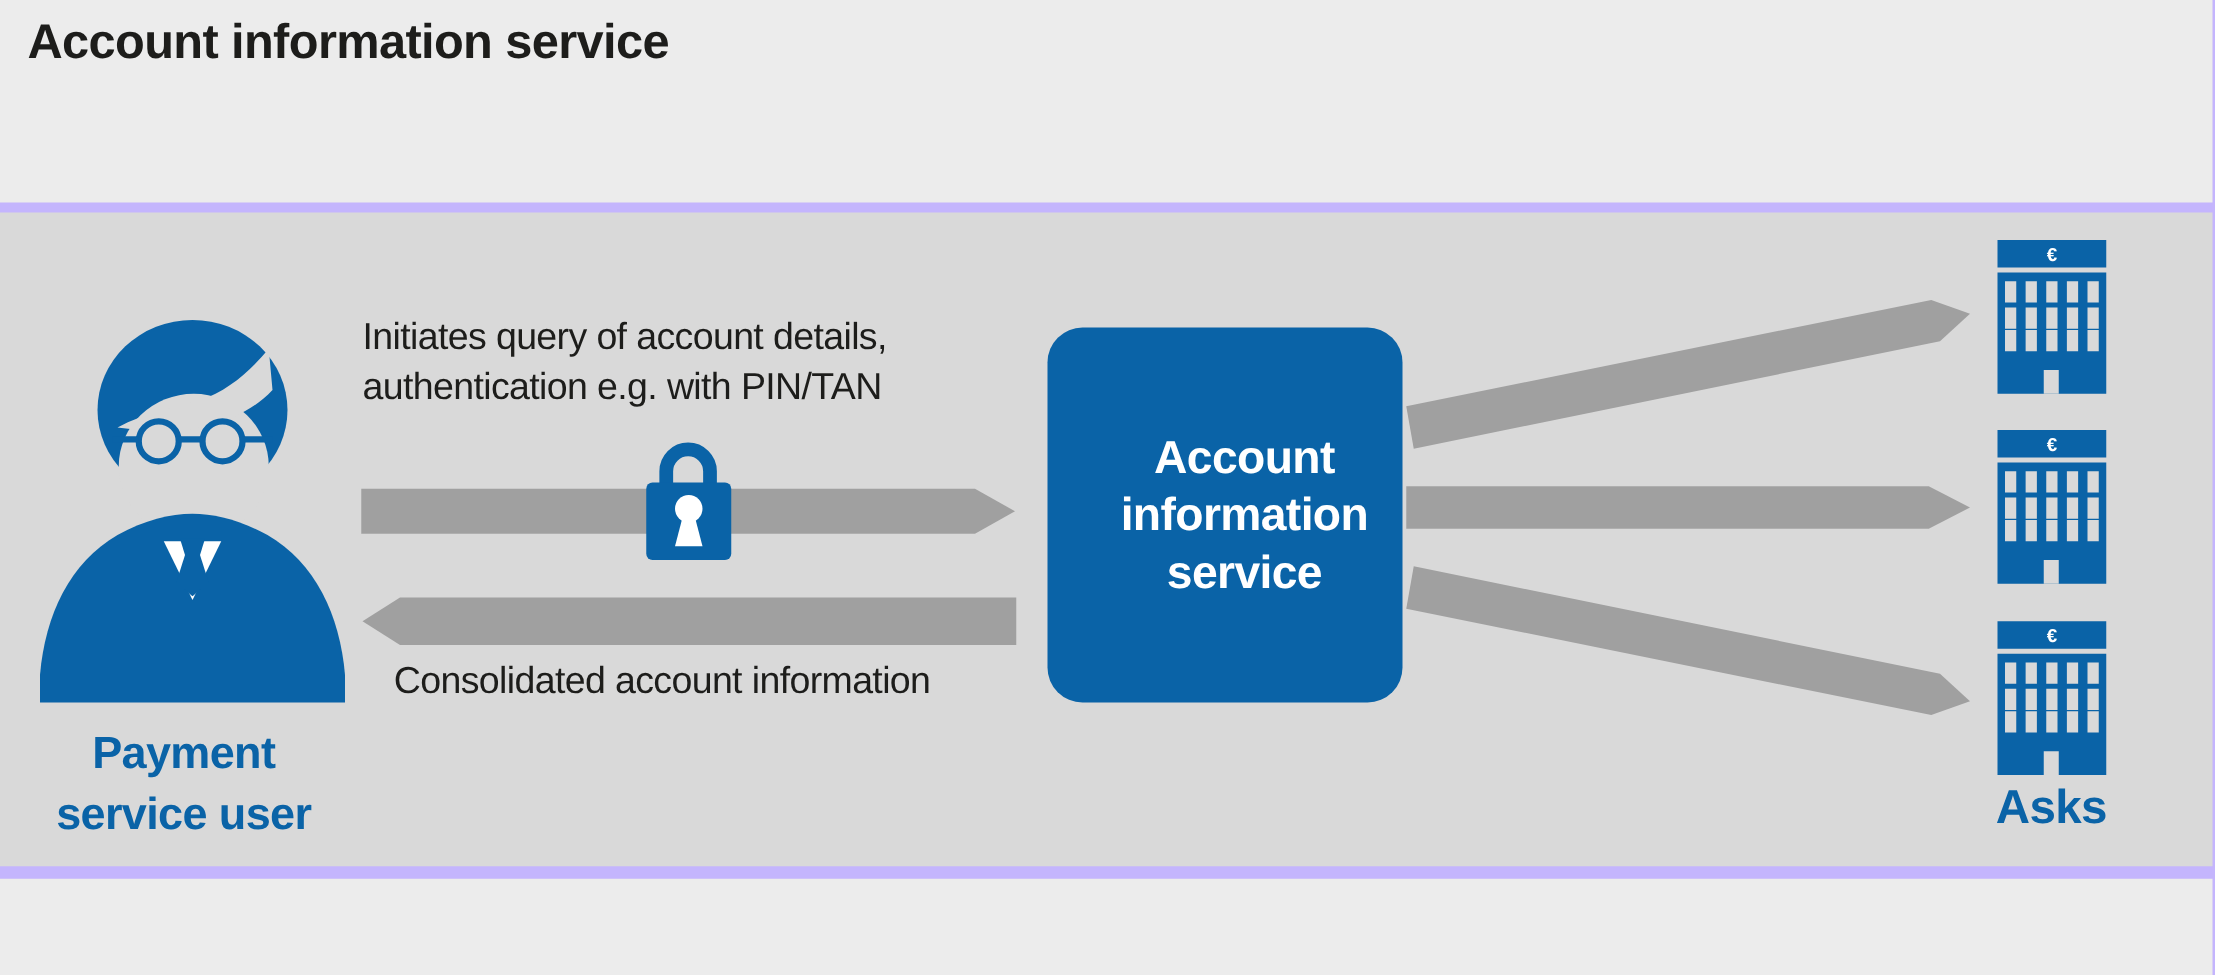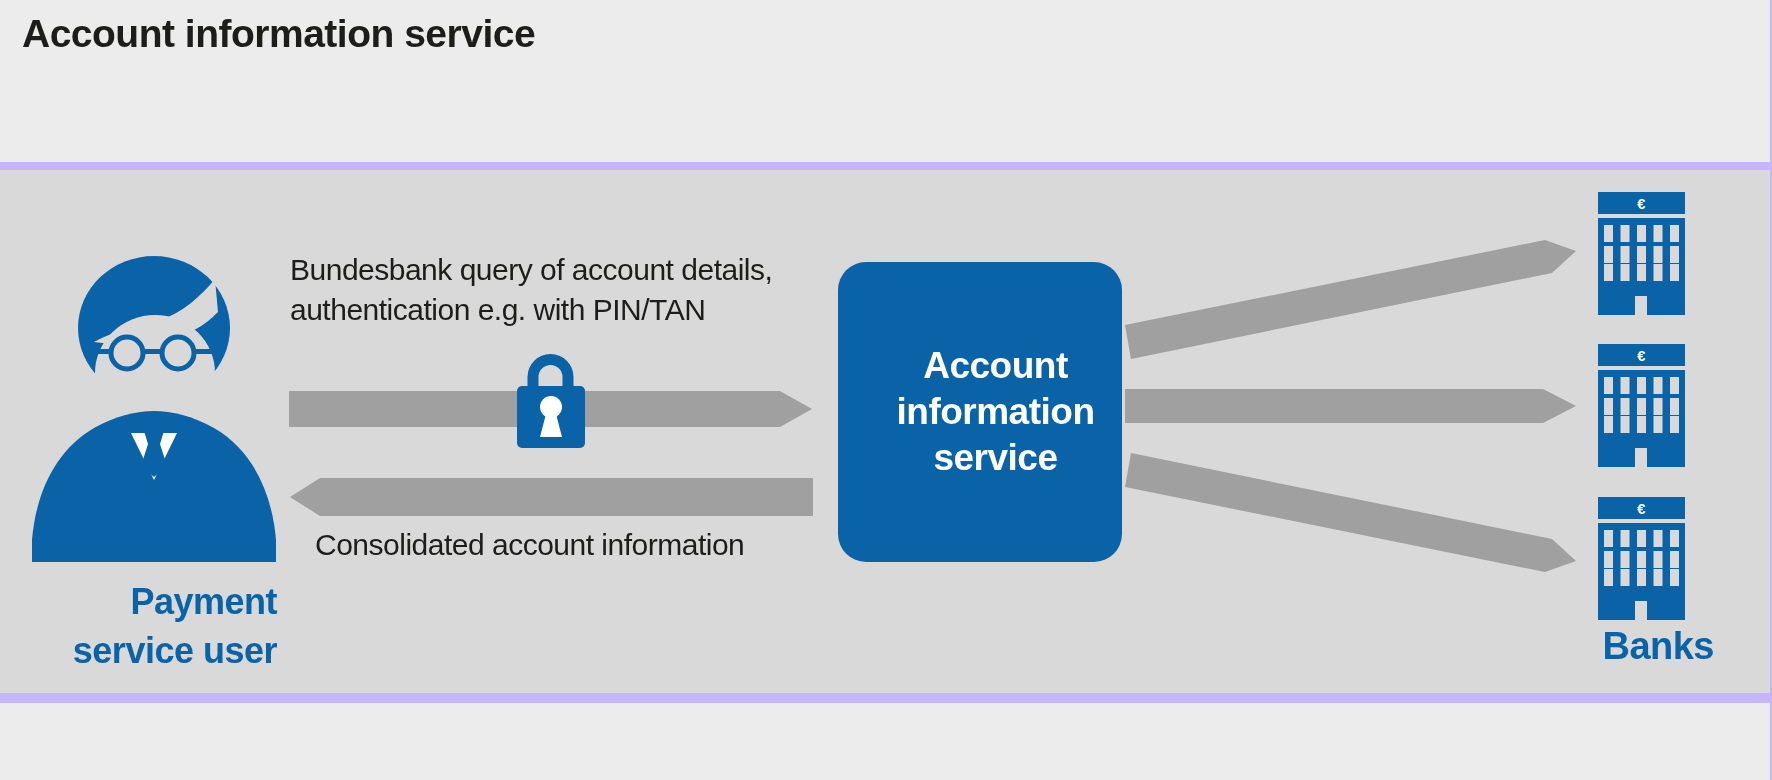--- a/index.html
+++ b/index.html
@@ -35,21 +35,21 @@
   .euro{font-family:"Liberation Sans",sans-serif;font-size:15px;font-weight:bold;fill:#fff;}
   .flow-label{
     position:absolute;font-size:30px;line-height:40px;color:var(--text-dark);
     letter-spacing:-0.5px;white-space:pre-line;
   }
   .label-query{left:290px;top:250px;}
   .label-consolidated{left:315px;top:525px;}
   .label-bankrequest{left:1148px;top:186px;}
   .actor-label{
     position:absolute;font-weight:bold;color:var(--brand-blue);
-    text-align:right;white-space:pre-line;letter-spacing:-0.5px;
+    text-align:center;white-space:pre-line;letter-spacing:-0.5px;
   }
   .label-user{left:17px;top:577px;width:260px;font-size:36px;line-height:49px;}
   .label-banks{left:1568px;top:624px;width:146px;font-size:38px;line-height:44px;}
   .ais-box{
     position:absolute;left:838px;top:262px;width:284px;height:300px;border-radius:28px;
     background:var(--brand-blue);display:flex;align-items:center;justify-content:center;padding-left:31px;
   }
   .ais-box-label{
     font-size:37px;line-height:46px;font-weight:bold;color:#fff;text-align:center;
     white-space:pre-line;letter-spacing:-0.5px;
@@ -130,21 +130,21 @@
     <use href="#bank-icon-def" transform="translate(1598,344)"></use>
     <use href="#bank-icon-def" transform="translate(1598,497)"></use>
   </svg>
 
   <div class="ais-box">
     <div class="ais-box-label">Account
 information
 service</div>
   </div>
 
-  <div class="flow-label label-query">Bundesbank query of account details,
+  <div class="flow-label label-query">Initiates query of account details,
 authentication e.g. with PIN/TAN</div>
   <div class="flow-label label-consolidated">Consolidated account information</div>
 
   <div class="actor-label label-user">Payment
 service user</div>
-  <div class="actor-label label-banks">Banks</div>
+  <div class="actor-label label-banks">Asks</div>
 
 </div>
 
 </body></html>

